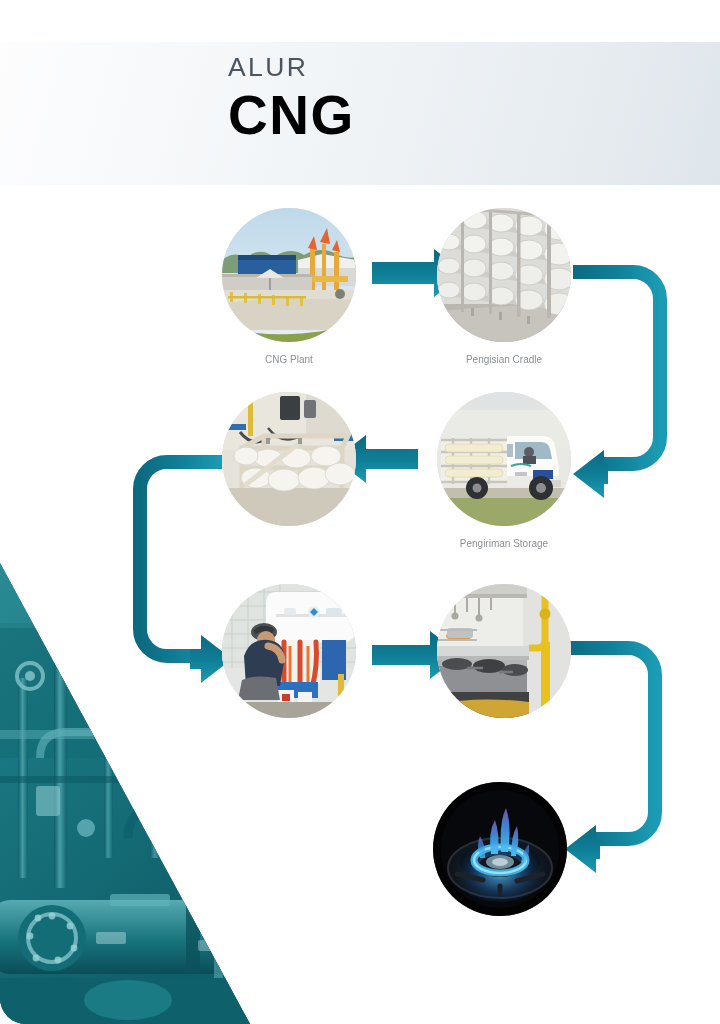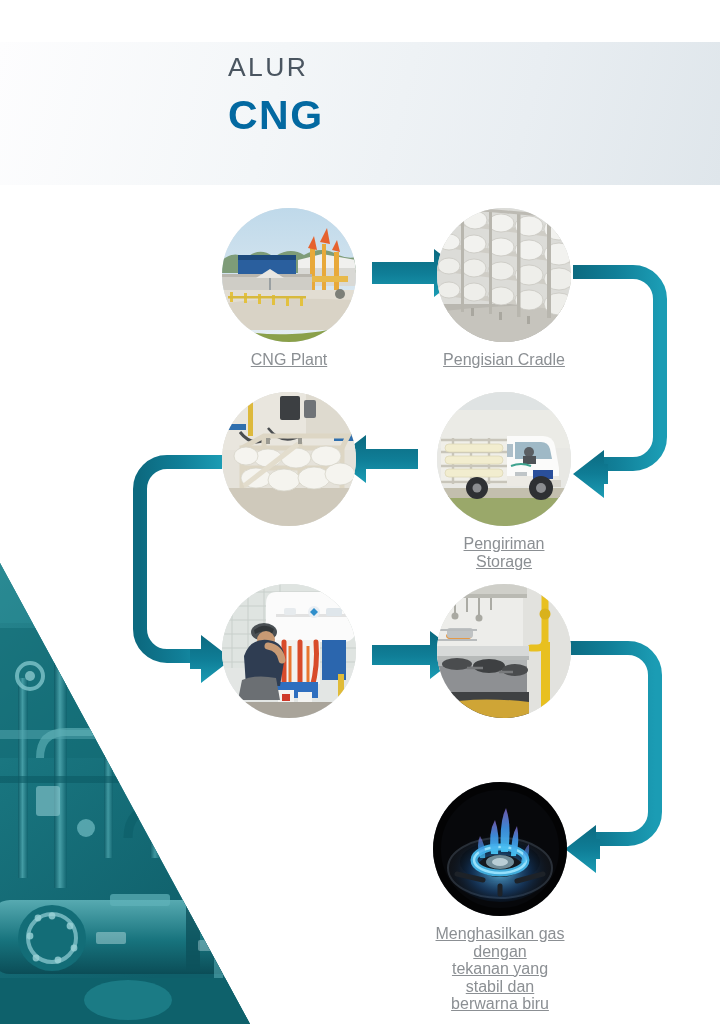--- a/index.html
+++ b/index.html
@@ -4,36 +4,36 @@
 <title>Alur Pendistribusian CNG</title>
 <style>
   html,body{margin:0;padding:0;}
   body{
     width:720px;height:1024px;
     background:#ffffff;
     font-family:"Liberation Sans","DejaVu Sans",sans-serif;
     overflow:hidden;
     position:relative;
   }
-  #page{position:relative;width:720px;height:1024px;overflow:hidden;background:#fff;}
+  #page{position:relative;width:720px;height:1024px;overflow:hidden;background:#fff;border-radius:26px;}
 
   
   .top-white{position:absolute;left:0;top:0;width:720px;height:42px;background:#ffffff;z-index:5;}
   .header-band{
     position:absolute;left:0;top:42px;width:720px;height:143px;
     background:linear-gradient(105deg,#fdfdfe 0%,#f3f6f8 38%,#e9eef2 72%,#dfe6eb 100%);
     z-index:1;
   }
   .header-inner{position:absolute;left:228px;top:52px;z-index:6;}
   .title-line{
     font-size:26.5px;letter-spacing:2.4px;color:#4a5560;
     font-weight:400;line-height:31px;white-space:nowrap;
   }
   .title-cng{
-    font-size:41px;font-weight:bold;color:#0369a1;
+    font-size:55px;font-weight:bold;color:#000000;
     letter-spacing:1.5px;line-height:60px;margin-top:2px;
   }
 
   
   .wedge{
     position:absolute;left:0;top:508px;width:250px;height:516px;
     -webkit-clip-path:polygon(0 55px, 0 516px, 250px 516px);
     clip-path:polygon(0 55px, 0 516px, 250px 516px);
     overflow:hidden;z-index:2;
   }
@@ -45,22 +45,22 @@
 
   
   .node{position:absolute;z-index:4;text-align:center;}
   .circle{
     width:134px;height:134px;border-radius:50%;
     overflow:hidden;position:relative;margin:0 auto;
     background:#dfe3e6;
   }
   .circle svg{position:absolute;inset:0;width:100%;height:100%;display:block;}
   .caption{
-    margin-top:9px;font-size:16px;color:#8b8f93;line-height:17.5px;
-    white-space:pre-line;font-weight:400;text-decoration:underline;
+    margin-top:9px;font-size:10px;color:#8b8f93;line-height:17.5px;
+    white-space:pre-line;font-weight:400;
   }
 </style>
 </head>
 <body>
 
 <div id="page">
 
   <div class="top-white"></div>
   <div class="header-band"></div>
   <div class="header-inner">
@@ -569,17 +569,15 @@
 
         <g stroke="#1d2228" stroke-width="5" fill="none" stroke-linecap="round">
           <path d="M24 92 L50 98"></path>
             <path d="M110 92 L84 99"></path>
             <path d="M67 112 V104"></path>
         </g>
 
         <ellipse cx="67" cy="67" rx="67" ry="67" fill="none" stroke="#000" stroke-width="16" opacity="0.55"></ellipse>
       </svg>
     </div>
-    <div class="caption">Menghasilkan gas dengan
-tekanan yang stabil dan berwarna biru</div>
   </div>
 
 </div>
 
 </body></html>

